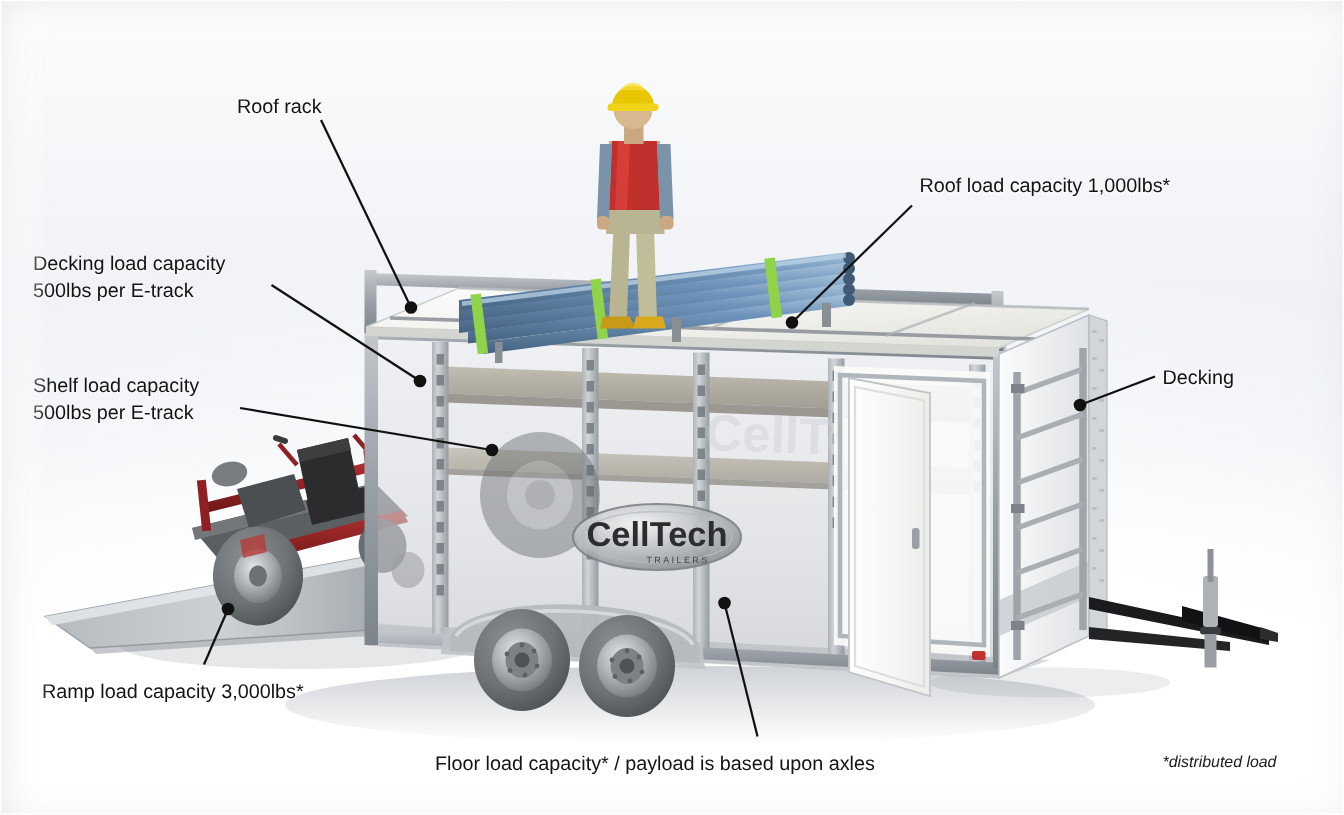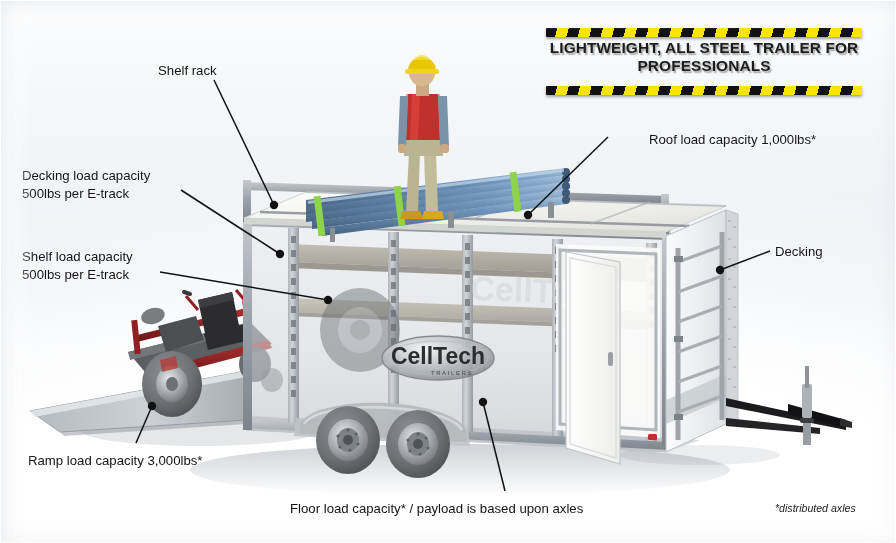--- a/index.html
+++ b/index.html
@@ -456,36 +456,31 @@
       <g>
         <line x1="136" y1="443" x2="152" y2="406" stroke="#111" stroke-width="1.5"></line>
         <circle cx="152" cy="406" r="4.2" fill="#111"></circle>
       </g>
       <g>
         <line x1="505" y1="491" x2="483" y2="402" stroke="#111" stroke-width="1.5"></line>
         <circle cx="483" cy="402" r="4.2" fill="#111"></circle>
       </g>
     </svg>
 
-  <div id="banner">
-    <div class="hazard top"></div>
-    <div id="banner-title">LIGHTWEIGHT, ALL STEEL TRAILER FOR PROFESSIONALS</div>
-    <div class="hazard bot"></div>
-  </div>
 
   <div id="labels">
-      <div class="label" style="left: 158px; top: 62px;">Shelf rack</div>
+      <div class="label" style="left: 158px; top: 62px;">Roof rack</div>
       <div class="label" style="left: 22px; top: 167px;">Decking load capacity
 500lbs per E-track</div>
       <div class="label" style="left: 22px; top: 248px;">Shelf load capacity
 500lbs per E-track</div>
-      <div class="label" style="left: 613px; top: 131px; margin-left: 36px;">Roof load capacity 1,000lbs*</div>
+      <div class="label" style="left: 613px; top: 115px;">Roof load capacity 1,000lbs*</div>
       <div class="label" style="left: 775px; top: 243px;">Decking</div>
       <div class="label" style="left: 28px; top: 452px;">Ramp load capacity 3,000lbs*</div>
       <div class="label" style="left: 290px; top: 500px;">Floor load capacity* / payload is based upon axles</div>
     </div>
 
-  <div class="footnote" style="left:775px; top:502px;">*distributed axles</div>
+  <div class="footnote" style="left:775px; top:502px;">*distributed load</div>
 
   <div id="topedge"></div>
   <div id="leftedge"></div>
   <div id="vignette"></div>
 </div>
 
 </body></html>

